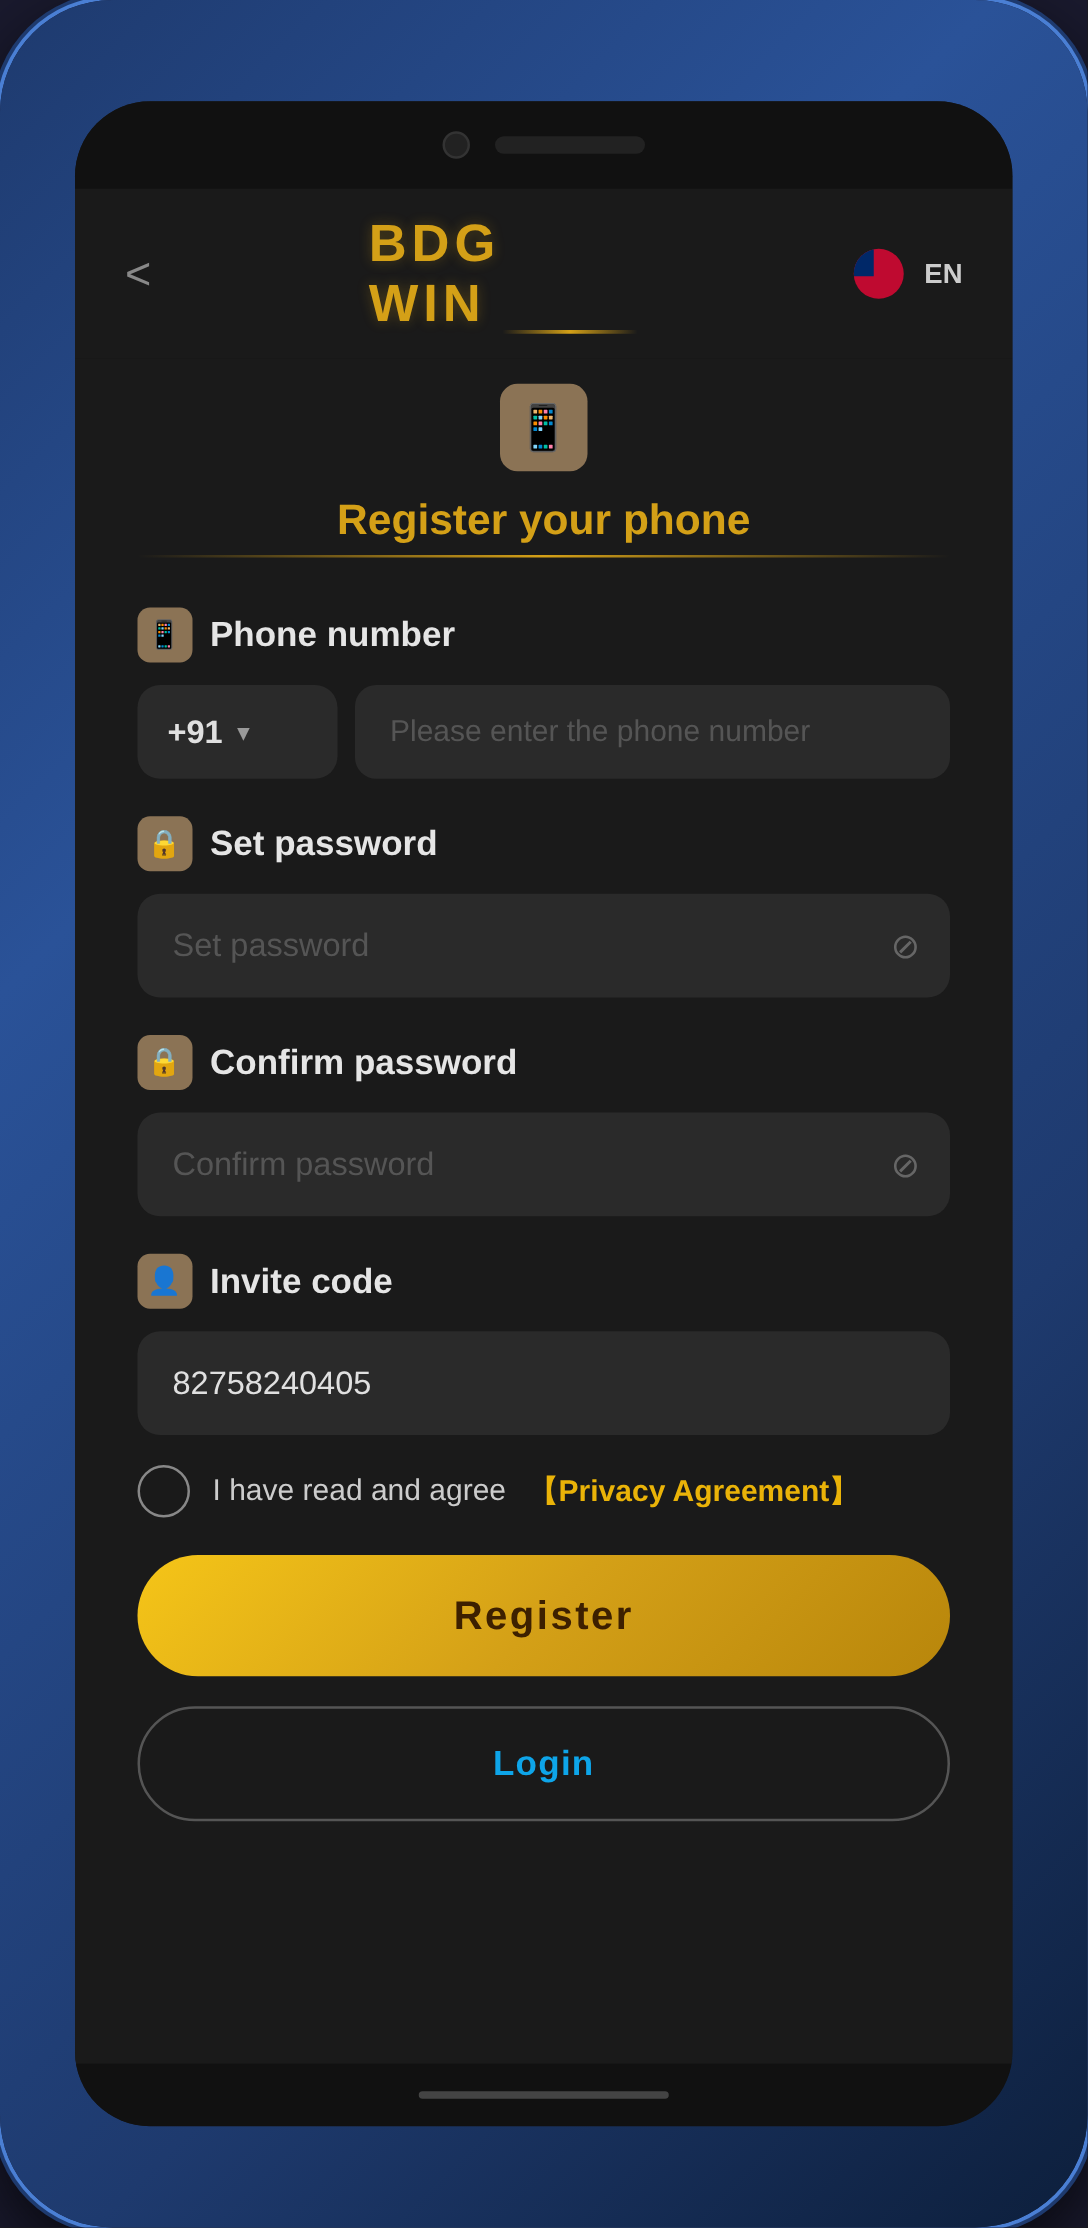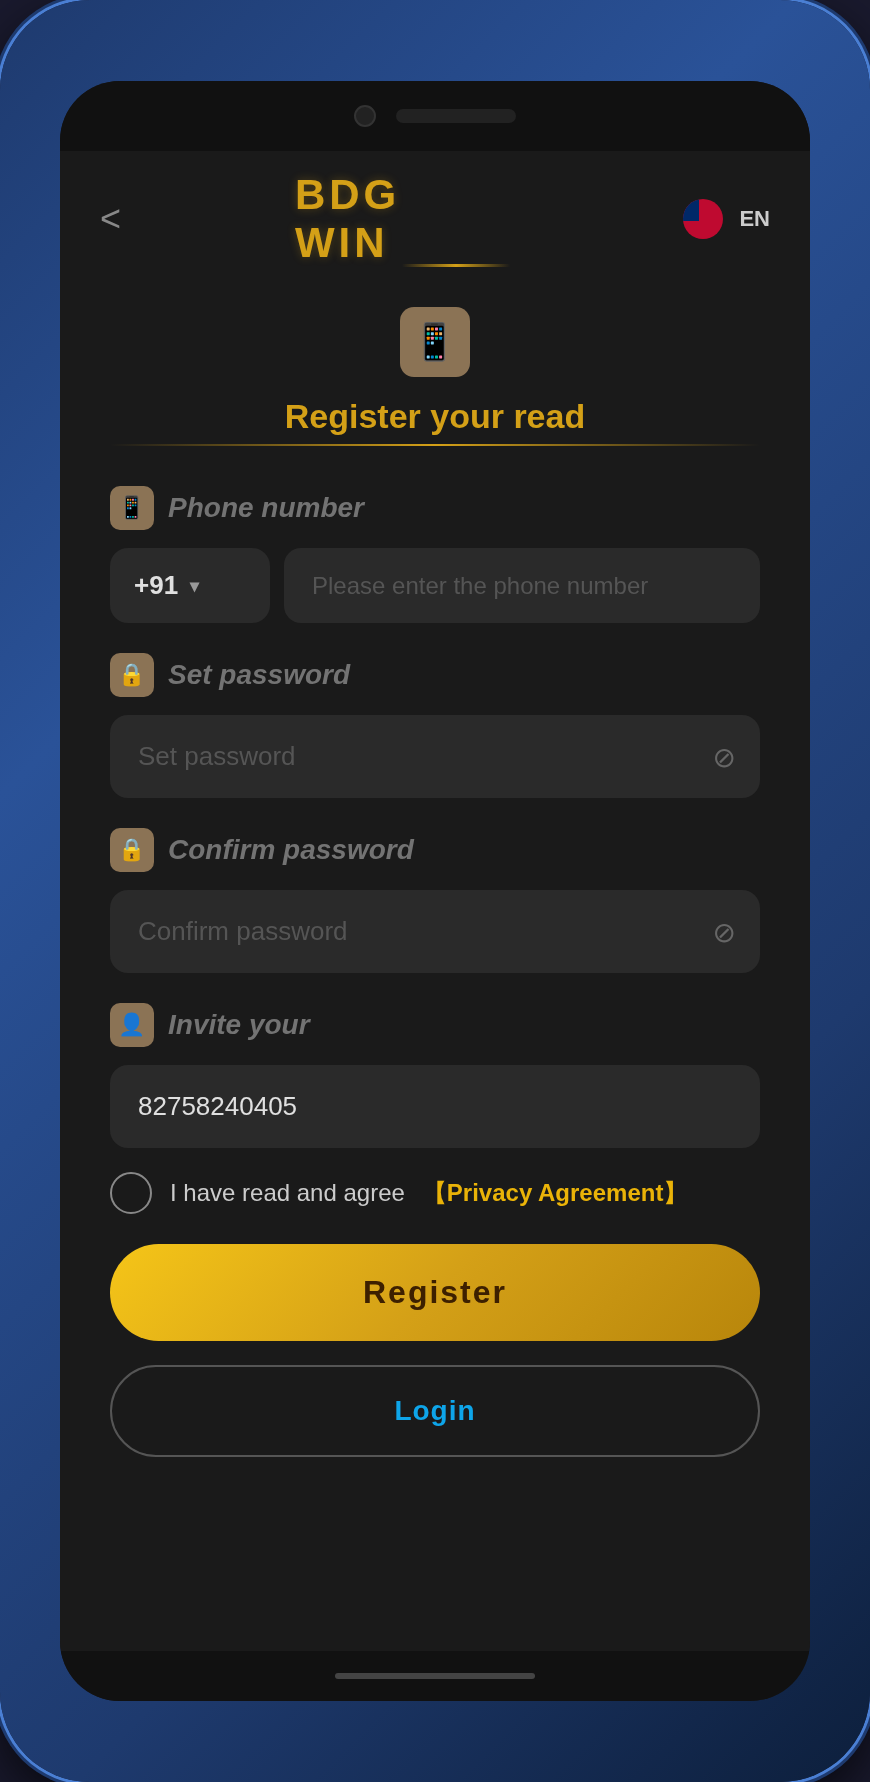--- a/index.html
+++ b/index.html
@@ -194,24 +194,23 @@
       height: 44px;
       background: #8B7355;
       border-radius: 10px;
       display: flex;
       align-items: center;
       justify-content: center;
       font-size: 22px;
     }
 
     .section-text {
-      color: #737373;
+      color: #e5e5e5;
       font-size: 28px;
       font-weight: 600;
-      font-style: italic;
     }
 
     
     .phone-row {
       display: flex;
       gap: 14px;
       margin-bottom: 10px;
     }
 
     .country-code-btn {
@@ -404,21 +403,21 @@
     <div class="main-content">
 
       
       <div class="page-icon">
         <div class="phone-icon-box">
           <span>📱</span>
         </div>
       </div>
 
       
-      <div class="page-title">Register your read</div>
+      <div class="page-title">Register your phone</div>
       <div class="title-divider"></div>
 
       
       <div class="section-label">
         <div class="section-icon">
           <span>📱</span>
         </div>
         <span class="section-text">Phone number</span>
       </div>
 
@@ -454,21 +453,21 @@
       <div class="password-input-wrapper">
         <input class="password-input" type="password" placeholder="Confirm password" style="">
         <span class="eye-icon">⊘</span>
       </div>
 
       
       <div class="section-label">
         <div class="section-icon">
           <span>👤</span>
         </div>
-        <span class="section-text">Invite your</span>
+        <span class="section-text">Invite code</span>
       </div>
 
       <input class="invite-input" type="text" value="82758240405" style="">
 
       
       <div class="privacy-row">
         <div class="checkbox-circle"></div>
         <span class="privacy-text">I have read and agree</span>
         <span class="privacy-link">【Privacy Agreement】</span>
       </div>

